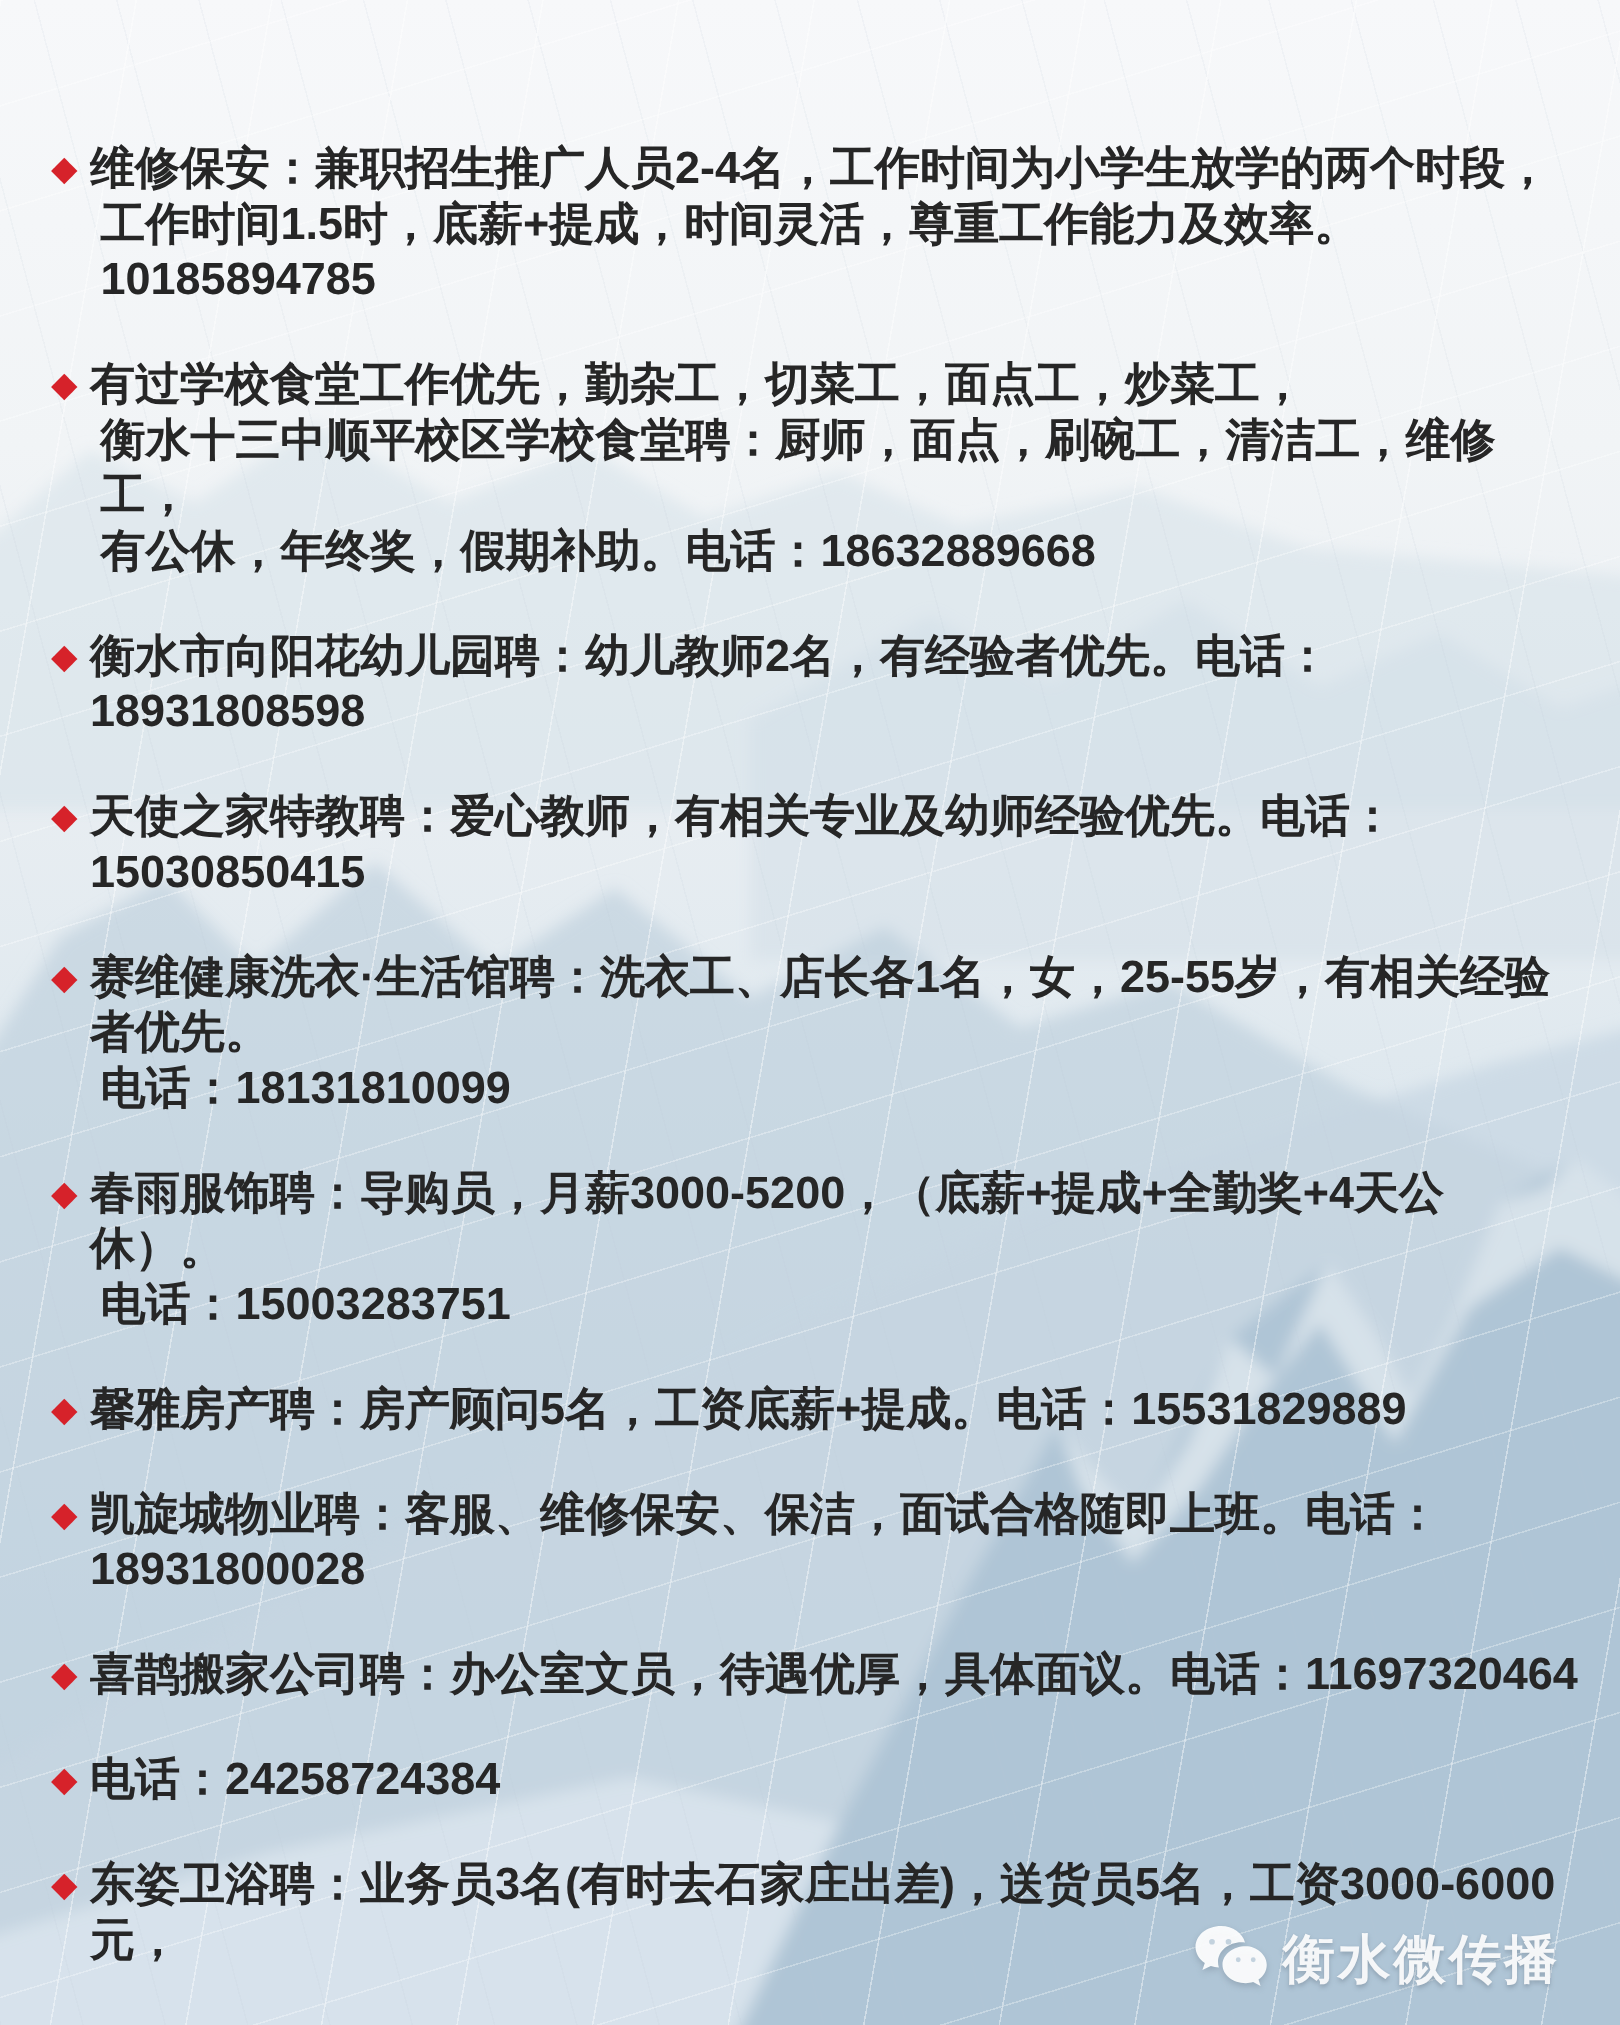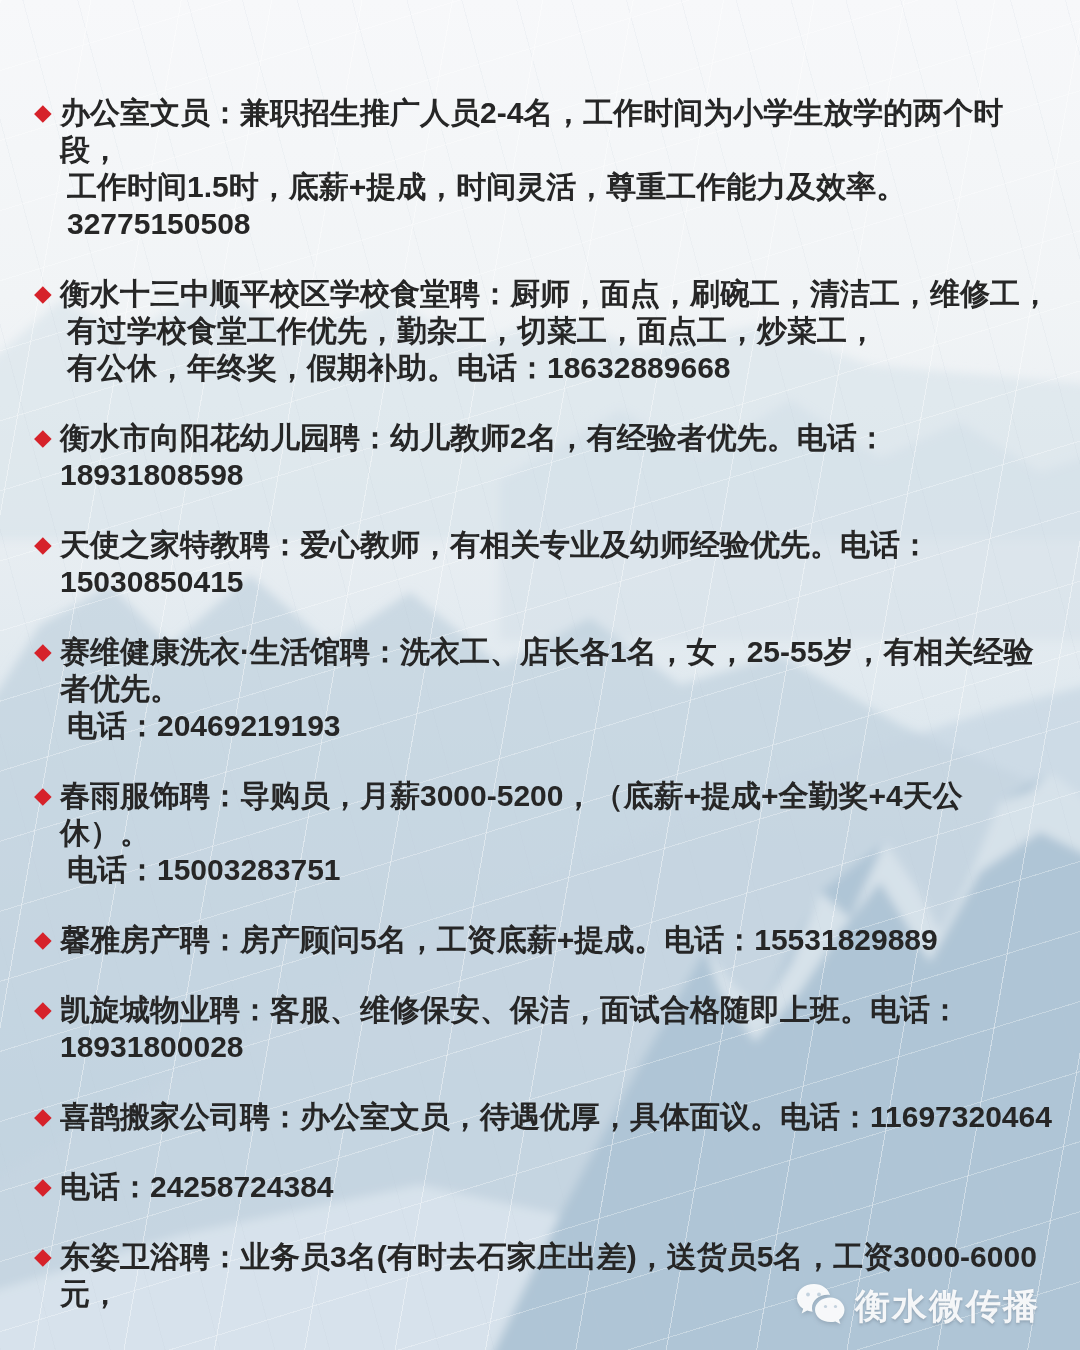--- a/index.html
+++ b/index.html
@@ -46,49 +46,49 @@
       <path d="M-20,1400 L-20,1295 L180,1235 L420,1185 L560,1215 L470,1400 Z" fill="#dbe5ed" opacity="0.85"></path>
     </g>
   </svg>
 
   <div class="texture"></div>
 
   <main class="listings" id="listings">
       <div class="listing">
     <span class="bullet">◆</span>
     <div class="lines">
-          <div class="line">办公室文员：兼职招生推广人员2-4名，工作时间为小学生放学的两个时段，</div>
-          <div class="line">工作时间1.5时，底薪+提成，时间灵活，尊重工作能力及效率。32775150508</div>
+          <div class="line">维修保安：兼职招生推广人员2-4名，工作时间为小学生放学的两个时段，</div>
+          <div class="line">工作时间1.5时，底薪+提成，时间灵活，尊重工作能力及效率。10185894785</div>
         </div>
   </div>
       <div class="listing">
     <span class="bullet">◆</span>
     <div class="lines">
+          <div class="line">有过学校食堂工作优先，勤杂工，切菜工，面点工，炒菜工，</div>
           <div class="line">衡水十三中顺平校区学校食堂聘：厨师，面点，刷碗工，清洁工，维修工，</div>
-          <div class="line">有过学校食堂工作优先，勤杂工，切菜工，面点工，炒菜工，</div>
           <div class="line">有公休，年终奖，假期补助。电话：18632889668</div>
         </div>
   </div>
       <div class="listing">
     <span class="bullet">◆</span>
     <div class="lines">
           <div class="line">衡水市向阳花幼儿园聘：幼儿教师2名，有经验者优先。电话：18931808598</div>
         </div>
   </div>
       <div class="listing">
     <span class="bullet">◆</span>
     <div class="lines">
           <div class="line">天使之家特教聘：爱心教师，有相关专业及幼师经验优先。电话：15030850415</div>
         </div>
   </div>
       <div class="listing">
     <span class="bullet">◆</span>
     <div class="lines">
           <div class="line">赛维健康洗衣·生活馆聘：洗衣工、店长各1名，女，25-55岁，有相关经验者优先。</div>
-          <div class="line">电话：20469219193</div>
+          <div class="line">电话：18131810099</div>
         </div>
   </div>
       <div class="listing">
     <span class="bullet">◆</span>
     <div class="lines">
           <div class="line">春雨服饰聘：导购员，月薪3000-5200，（底薪+提成+全勤奖+4天公休）。</div>
           <div class="line">电话：15003283751</div>
         </div>
   </div>
       <div class="listing">

